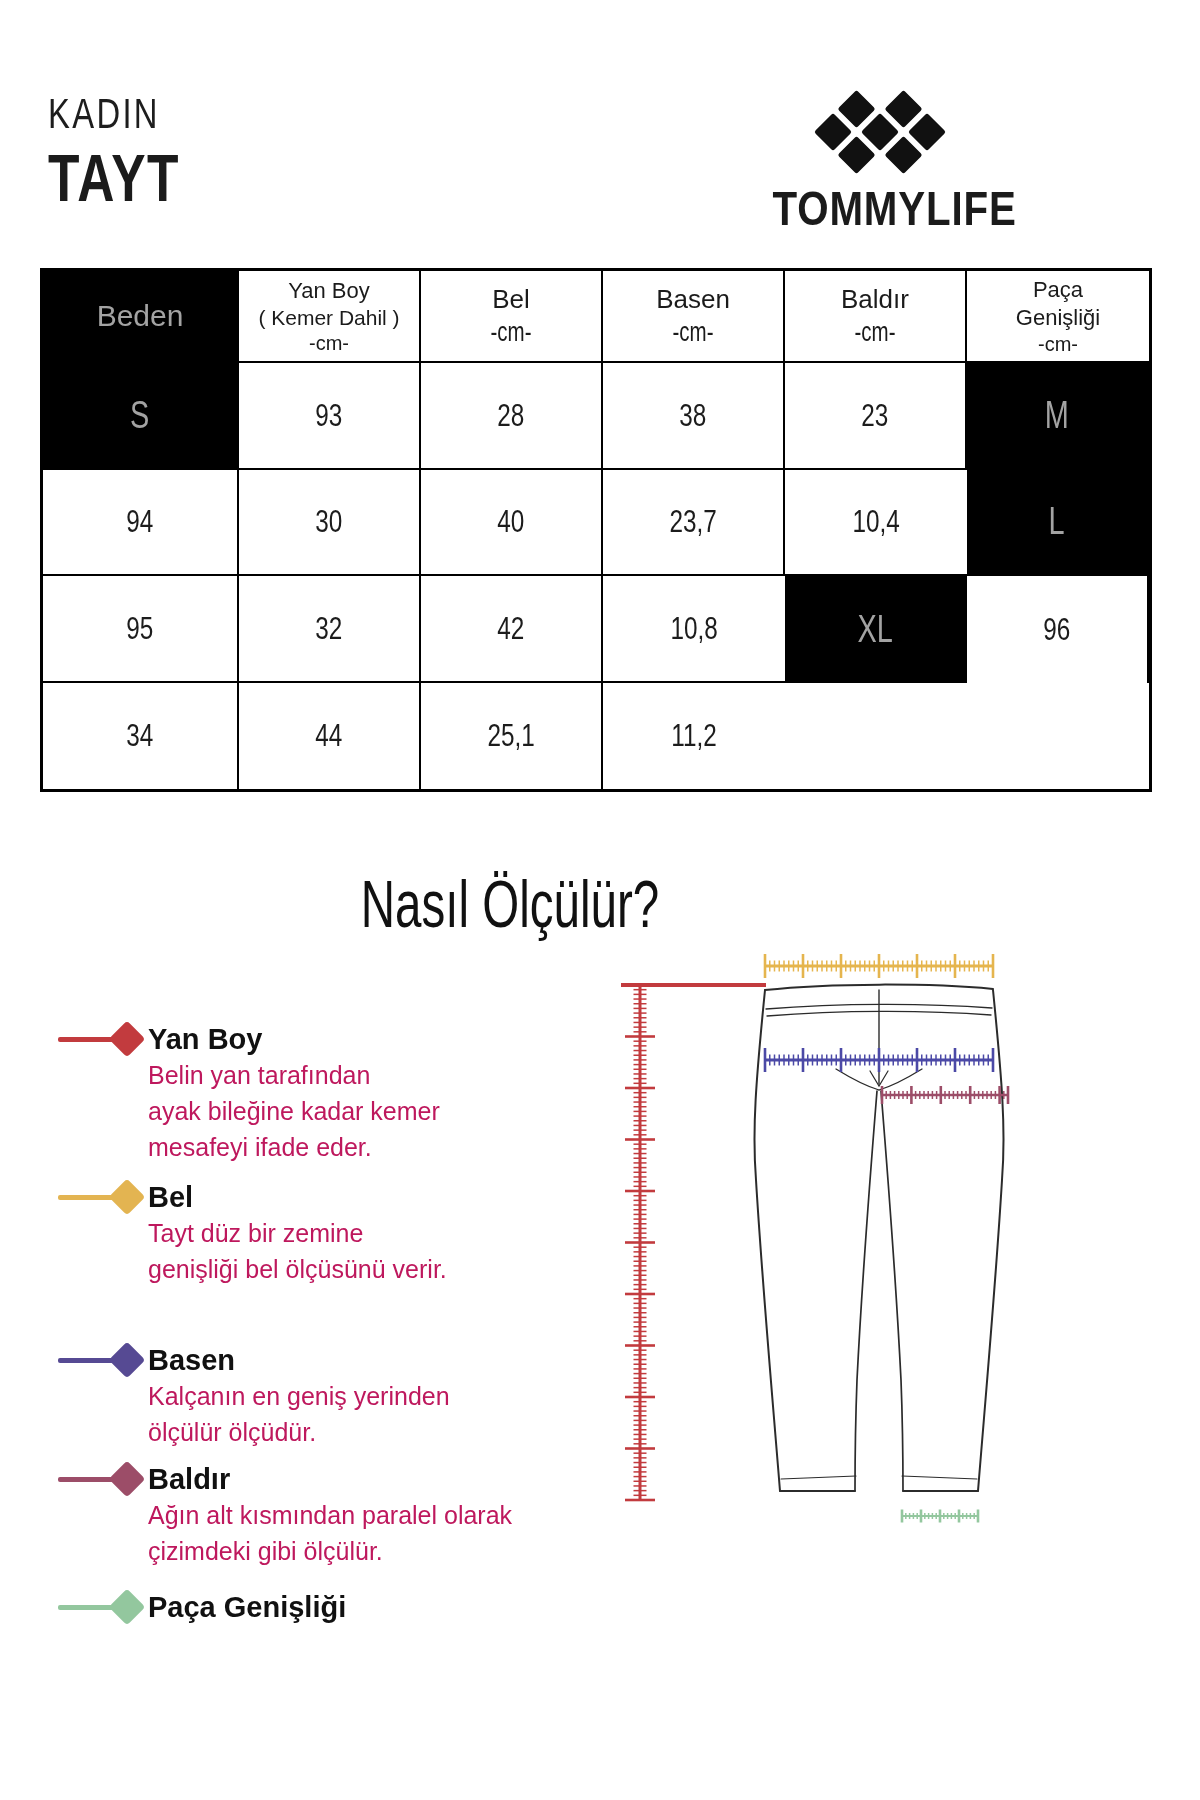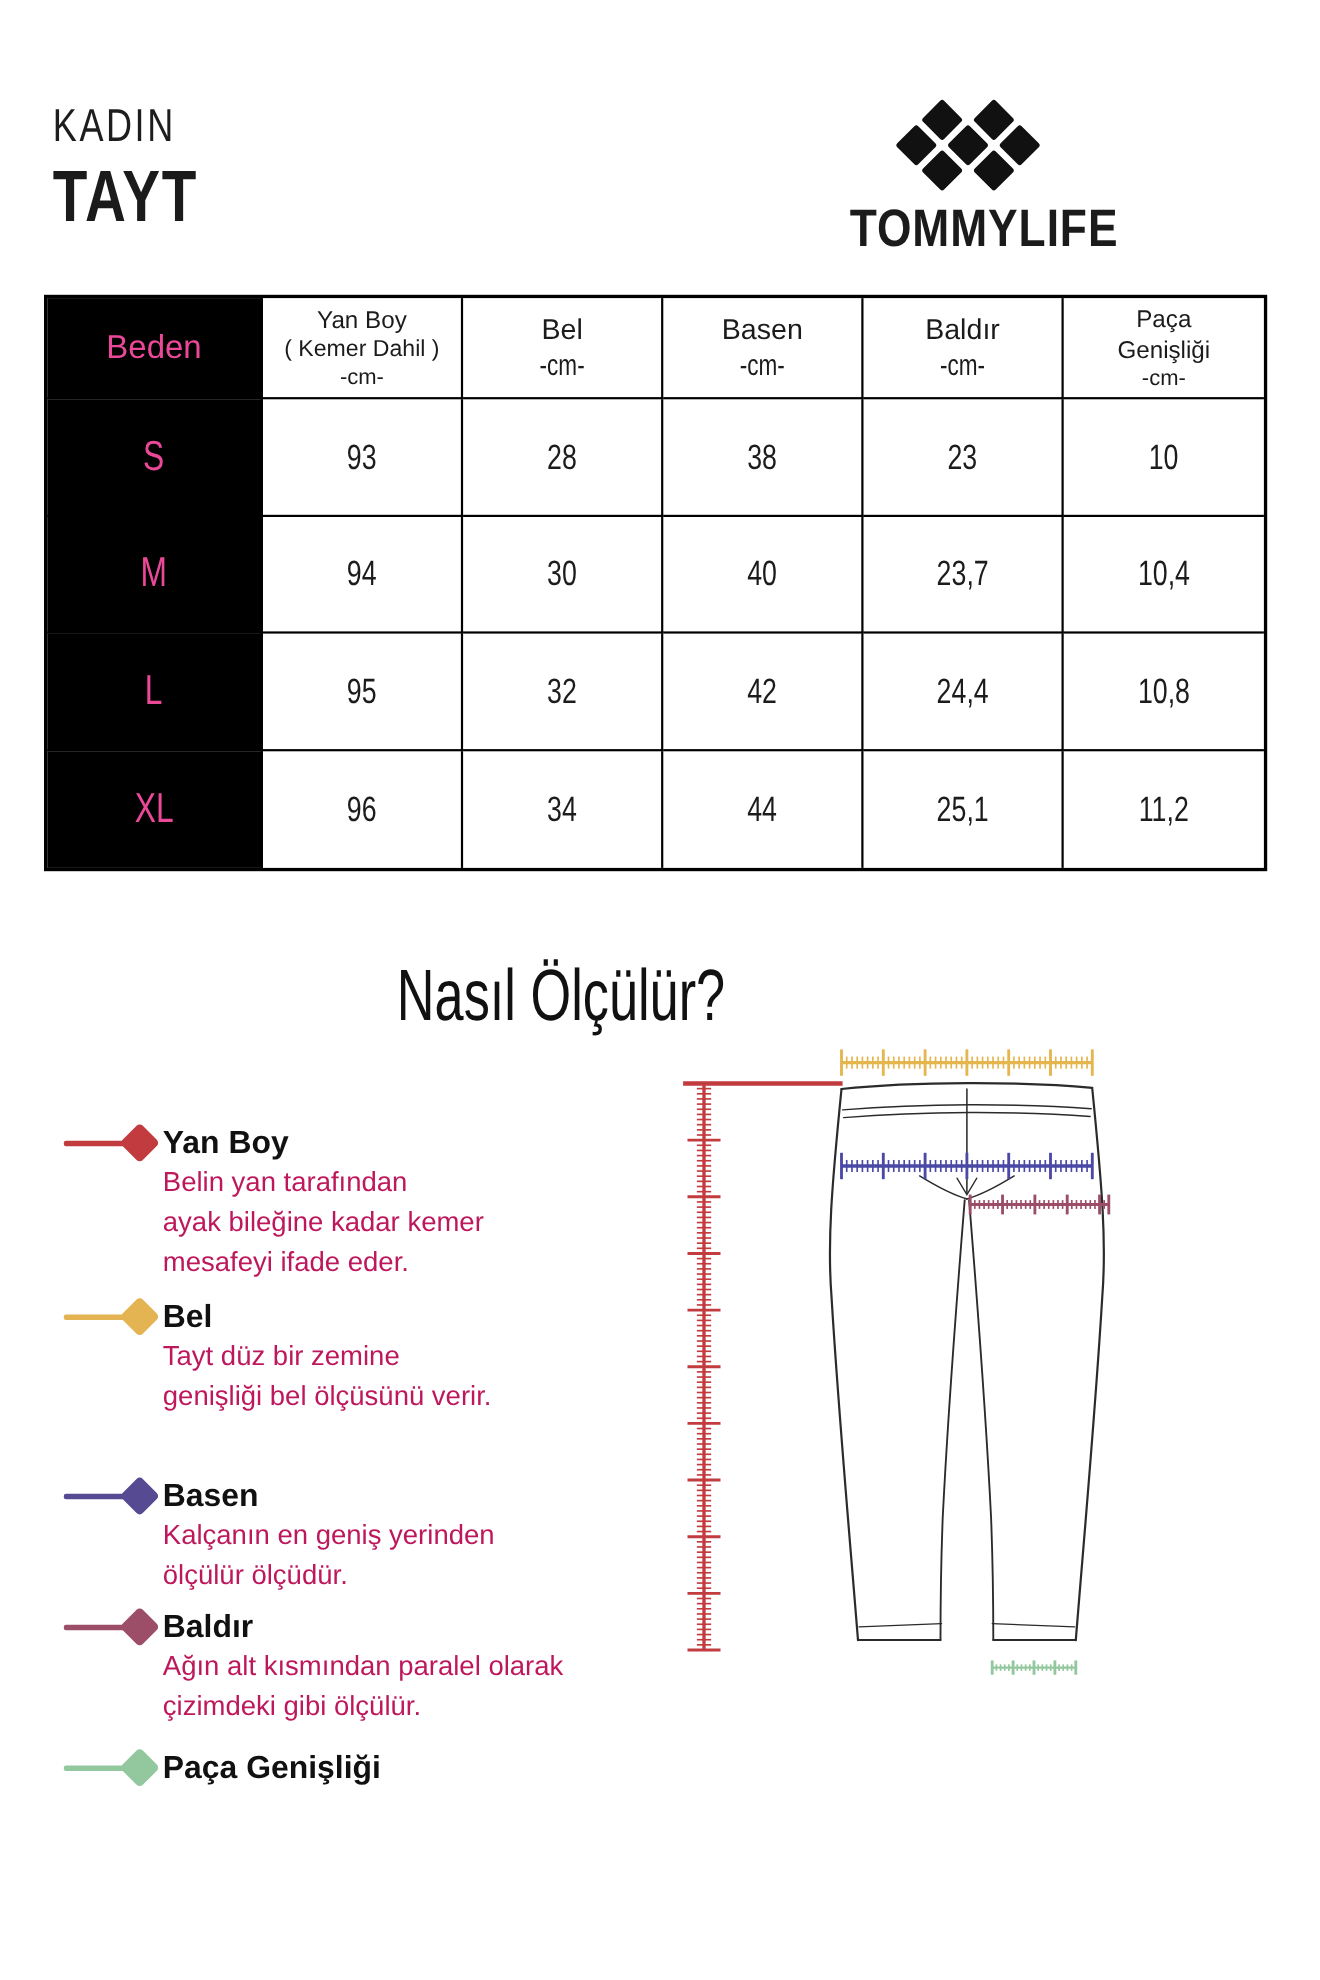--- a/index.html
+++ b/index.html
@@ -19,21 +19,21 @@
 
   
   #size-table{position:absolute;left:40px;top:268px;width:1112px;height:524px;
               display:grid;grid-template-columns:196px repeat(5,1fr);
               grid-template-rows:92px repeat(4,1fr);
               border:3px solid #000;box-sizing:border-box;background:#fff}
   .cell{display:flex;flex-direction:column;align-items:center;justify-content:center;gap:2px;
         border-right:2px solid #000;border-bottom:2px solid #000;box-sizing:border-box}
   .cell.lc{border-right:none}
   .cell.lr{border-bottom:none}
-  .dark{background:#000;color:#ec4899}
+  .dark{background:#000;color:#a3a3a3}
   .corner-txt{font-size:30px}
   .size-label{font-size:38px}
   .val{font-size:32px;color:#1c1c1c}
   .t-big{font-size:26px}
   .t-sm{font-size:22px}
   .t2{font-size:21px}
   .unit-sm{font-size:20px}
   .unit-big{font-size:27px}
   .wrapcap{max-width:132px;text-align:center;line-height:1.25}
 
@@ -105,23 +105,20 @@
       </div>
       <div class="cell ">
         <span class="val cn">28</span>
       </div>
       <div class="cell ">
         <span class="val cn">38</span>
       </div>
       <div class="cell ">
         <span class="val cn">23</span>
       </div>
-      <div class="cell lc ">
-        <span class="val cn">10</span>
-      </div>
       <div class="cell dark">
         <span class="size-label cn">M</span>
       </div>
       <div class="cell ">
         <span class="val cn">94</span>
       </div>
       <div class="cell ">
         <span class="val cn">30</span>
       </div>
       <div class="cell ">
@@ -137,23 +134,20 @@
         <span class="size-label cn">L</span>
       </div>
       <div class="cell ">
         <span class="val cn">95</span>
       </div>
       <div class="cell ">
         <span class="val cn">32</span>
       </div>
       <div class="cell ">
         <span class="val cn">42</span>
-      </div>
-      <div class="cell ">
-        <span class="val cn">24,4</span>
       </div>
       <div class="cell lc ">
         <span class="val cn">10,8</span>
       </div>
       <div class="cell dark lr">
         <span class="size-label cn">XL</span>
       </div>
       <div class="cell lr">
         <span class="val cn">96</span>
       </div>

